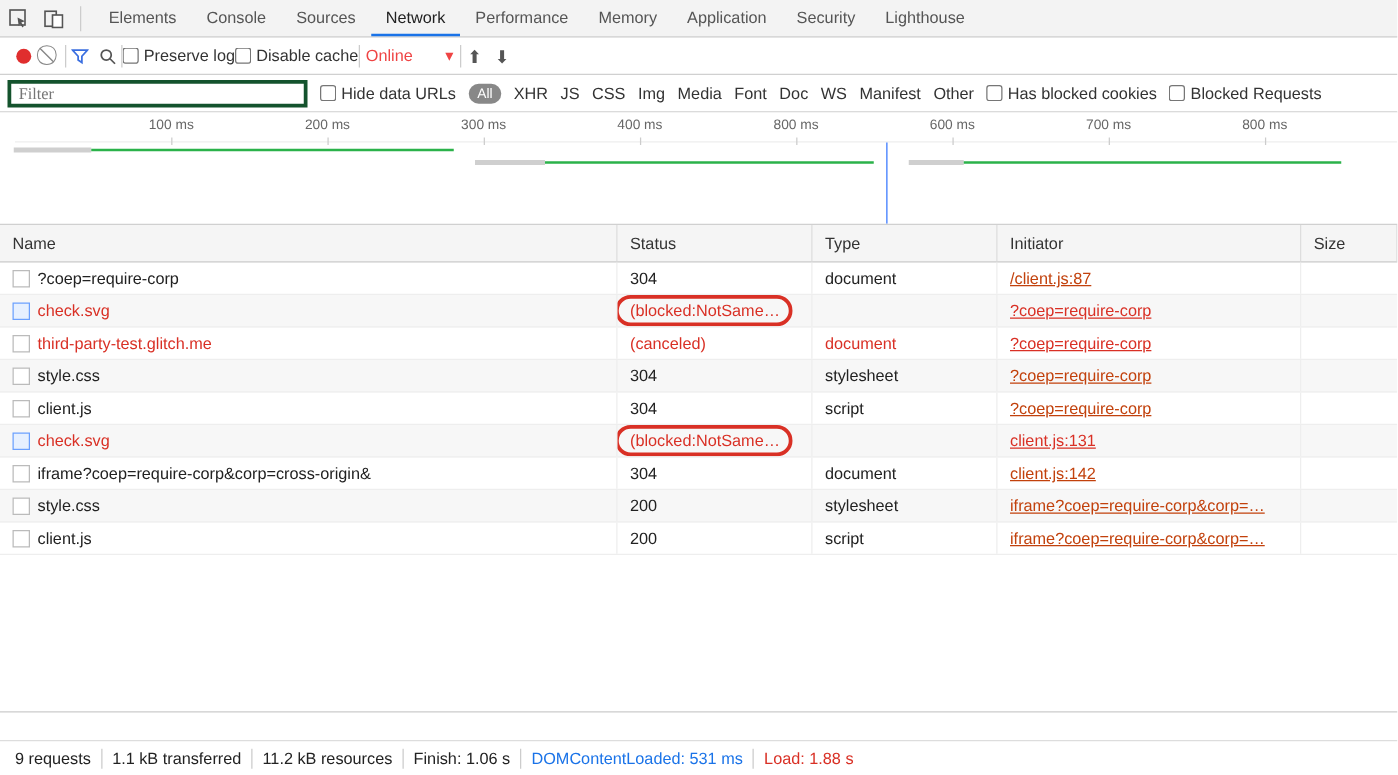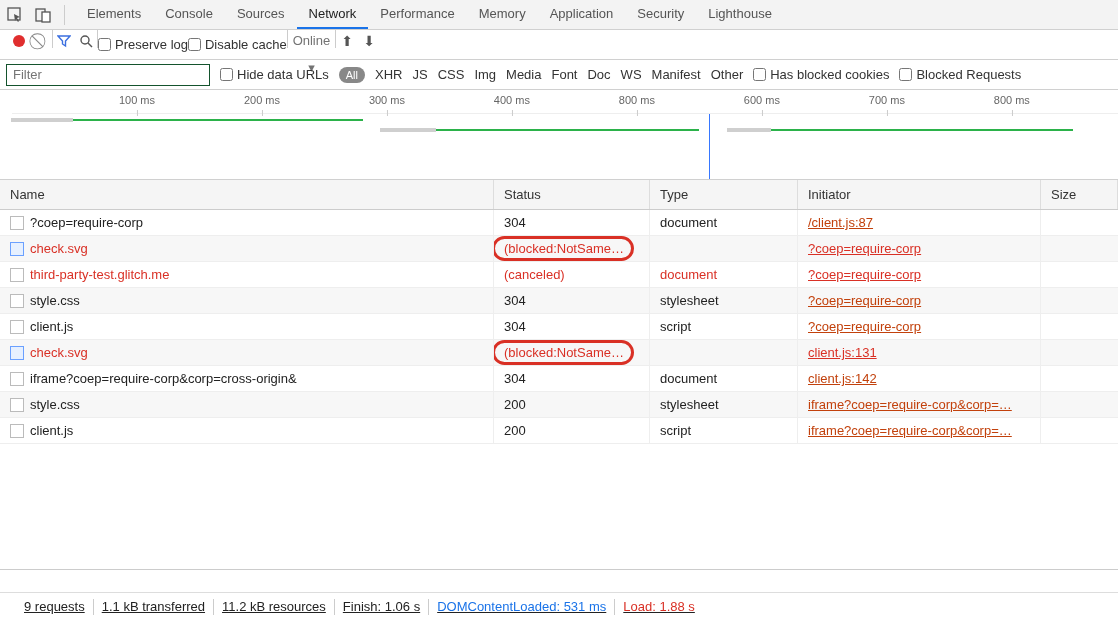--- a/index.html
+++ b/index.html
@@ -4,34 +4,34 @@
 <style>
   * { box-sizing: border-box; margin: 0; padding: 0; }
   body { font-family: "Helvetica Neue", Arial, sans-serif; font-size: 13px; color: #222; background: #fff; width: 1118px; height: 620px; overflow: hidden; position: relative; }
   .icon-btn { display:inline-flex; align-items:center; justify-content:center; width:22px; height:22px; cursor:pointer; }
   
   .tabstrip { display:flex; align-items:center; height:30px; border-bottom:1px solid #d0d0d0; background:#f3f3f3; padding-left:4px; gap:6px; }
   .tabstrip .sep { width:1px; height:20px; background:#ccc; margin:0 4px; }
   .tab { padding:6px 12px; color:#555; cursor:pointer; }
   .tab.active { color:#222; border-bottom:2px solid #1a73e8; }
   
-  .toolbar1 { display:flex; height:30px; border-bottom:1px solid #d0d0d0; padding:0 8px; gap:0; }
+  .toolbar1 { display:flex; align-items:center; height:30px; border-bottom:1px solid #d0d0d0; padding:0 8px; gap:0; }
   .record-dot { width:12px; height:12px; border-radius:50%; background:#e02e2e; }
   .nosign { color:#888; font-size:16px; }
   .funnel { color:#3b6fe0; }
   .magnifier { color:#555; }
   .toolbar1 .sep { width:1px; height:18px; background:#ccc; }
   .chk { display:flex; align-items:center; gap:4px; cursor:pointer; }
   .chk input { width:13px; height:13px; }
   .chk span { color:#333; }
-  .throttle { display:flex; align-items:center; gap:6px; border:1px solid transparent; padding:2px 4px; cursor:pointer; color:#737373;flex-direction:column; }
+  .throttle { display:flex; align-items:center; gap:6px; border:1px solid transparent; padding:2px 4px; cursor:pointer; color:#ef4444; }
   .up, .down { color:#555; font-size:14px; }
   
   .filterrow { display:flex; align-items:center; height:30px; border-bottom:1px solid #d0d0d0; padding:0 6px; gap:10px; overflow:hidden; white-space:nowrap; }
-  .filter-input { width:204px; height:22px; border:1px solid #14532d; padding:2px 6px; font-size:13px; color:#888; }
+  .filter-input { width:240px; height:22px; border:3px solid #14532d; padding:2px 6px; font-size:13px; color:#888;font-family:Liberation Serif, serif; }
   .pill { display:inline-flex; align-items:center; justify-content:center; padding:2px 6px; border-radius:8px; cursor:pointer; color:#333; }
   .pill.all { background:#888; color:#fff; font-size:11px; padding:2px 7px; }
   .cat { color:#333; cursor:pointer; }
   
   .timeline { height:90px; border-bottom:1px solid #d0d0d0; position:relative; background:#fff; overflow:hidden; }
   .ticks { position:absolute; top:0; left:12px; right:0; height:24px; border-bottom:1px solid #eee; }
   .tick { position:absolute; top:4px; font-size:11px; color:#666; transform:translateX(-50%); }
   .tick::before{ content:""; position:absolute; left:50%; top:16px; width:1px; height:6px; background:#ccc; }
   .barwrap { position:absolute; left:0; right:0; }
   .bar-gray { position:absolute; height:4px; background:#cfcfcf; }
@@ -56,21 +56,21 @@
   .cell.init { width:243px; }
   .cell.size { flex:1; border-right:none; }
   .fi { display:inline-block; width:14px; height:14px; border:1px solid #bbb; background:#fff; }
   .fi.img { border:1px solid #6aa0ff; background:linear-gradient(135deg,#e6f0ff 0,#e6f0ff 100%); }
   .red { color:#d93025; }
   .link { text-decoration:underline; color:#c2410c; cursor:pointer; }
   .link.red { color:#d93025; }
   .hl-oval { position:relative; }
   .hl-oval::before { content:""; position:absolute; left:-12px; right:-10px; top:-5px; bottom:-5px; border:3px solid #d93025; border-radius:14px; pointer-events:none; }
   
-  .statusbar { position:absolute; bottom:0; left:0; right:0; height:28px; display:flex; align-items:center; gap:8px; padding:0 24px; background:#fff; border-top:1px solid #ddd;text-decoration:underline; }
+  .statusbar { position:absolute; bottom:0; left:0; right:0; height:28px; display:flex; align-items:center; gap:8px; padding:0 12px; background:#fff; border-top:1px solid #ddd; }
   .statusbar .sep { width:1px; height:16px; background:#ccc; }
   .statusbar .blue { color:#1a73e8; }
   .statusbar .redtxt { color:#d93025; }
 </style>
 </head>
 <body>
 
 <div class="tabstrip">
   <span class="icon-btn">
       <svg width="16" height="16" viewBox="0 0 16 16">

